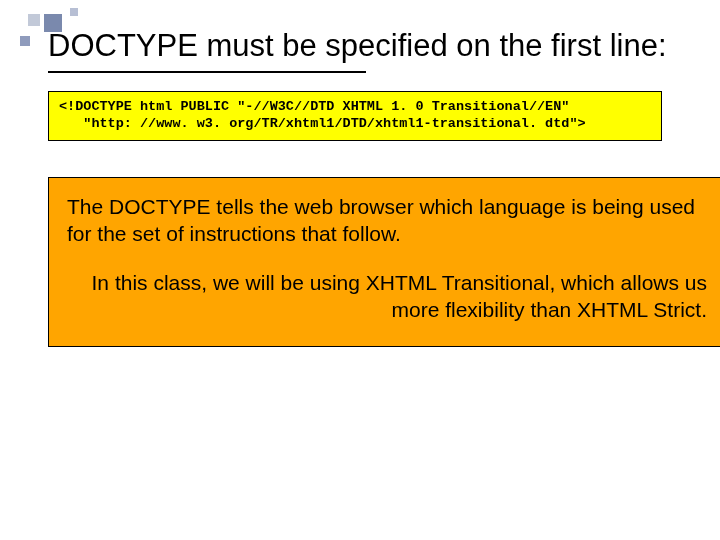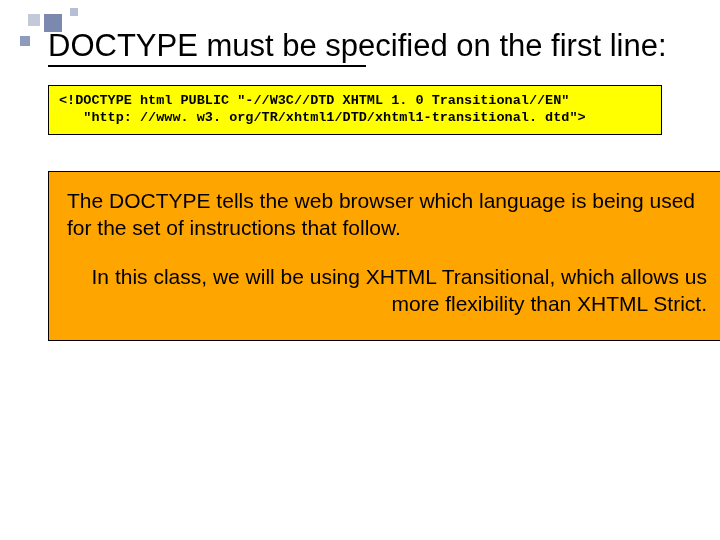--- a/index.html
+++ b/index.html
@@ -29,20 +29,21 @@
     position: absolute;
     top: 0; left: 0; right: 0; bottom: 0;
     padding: 28px 38px 30px 48px;
   }
 
   .title {
     font-size: 31px;
     font-weight: 400;
     color: #000;
     line-height: 1.18;
+    margin-bottom: 6px;
   }
   .title-underline {
     height: 2px;
     background: #000;
     width: 318px;
     margin-bottom: 18px;
   }
 
   .code-box {
     border: 1.5px solid #000;

